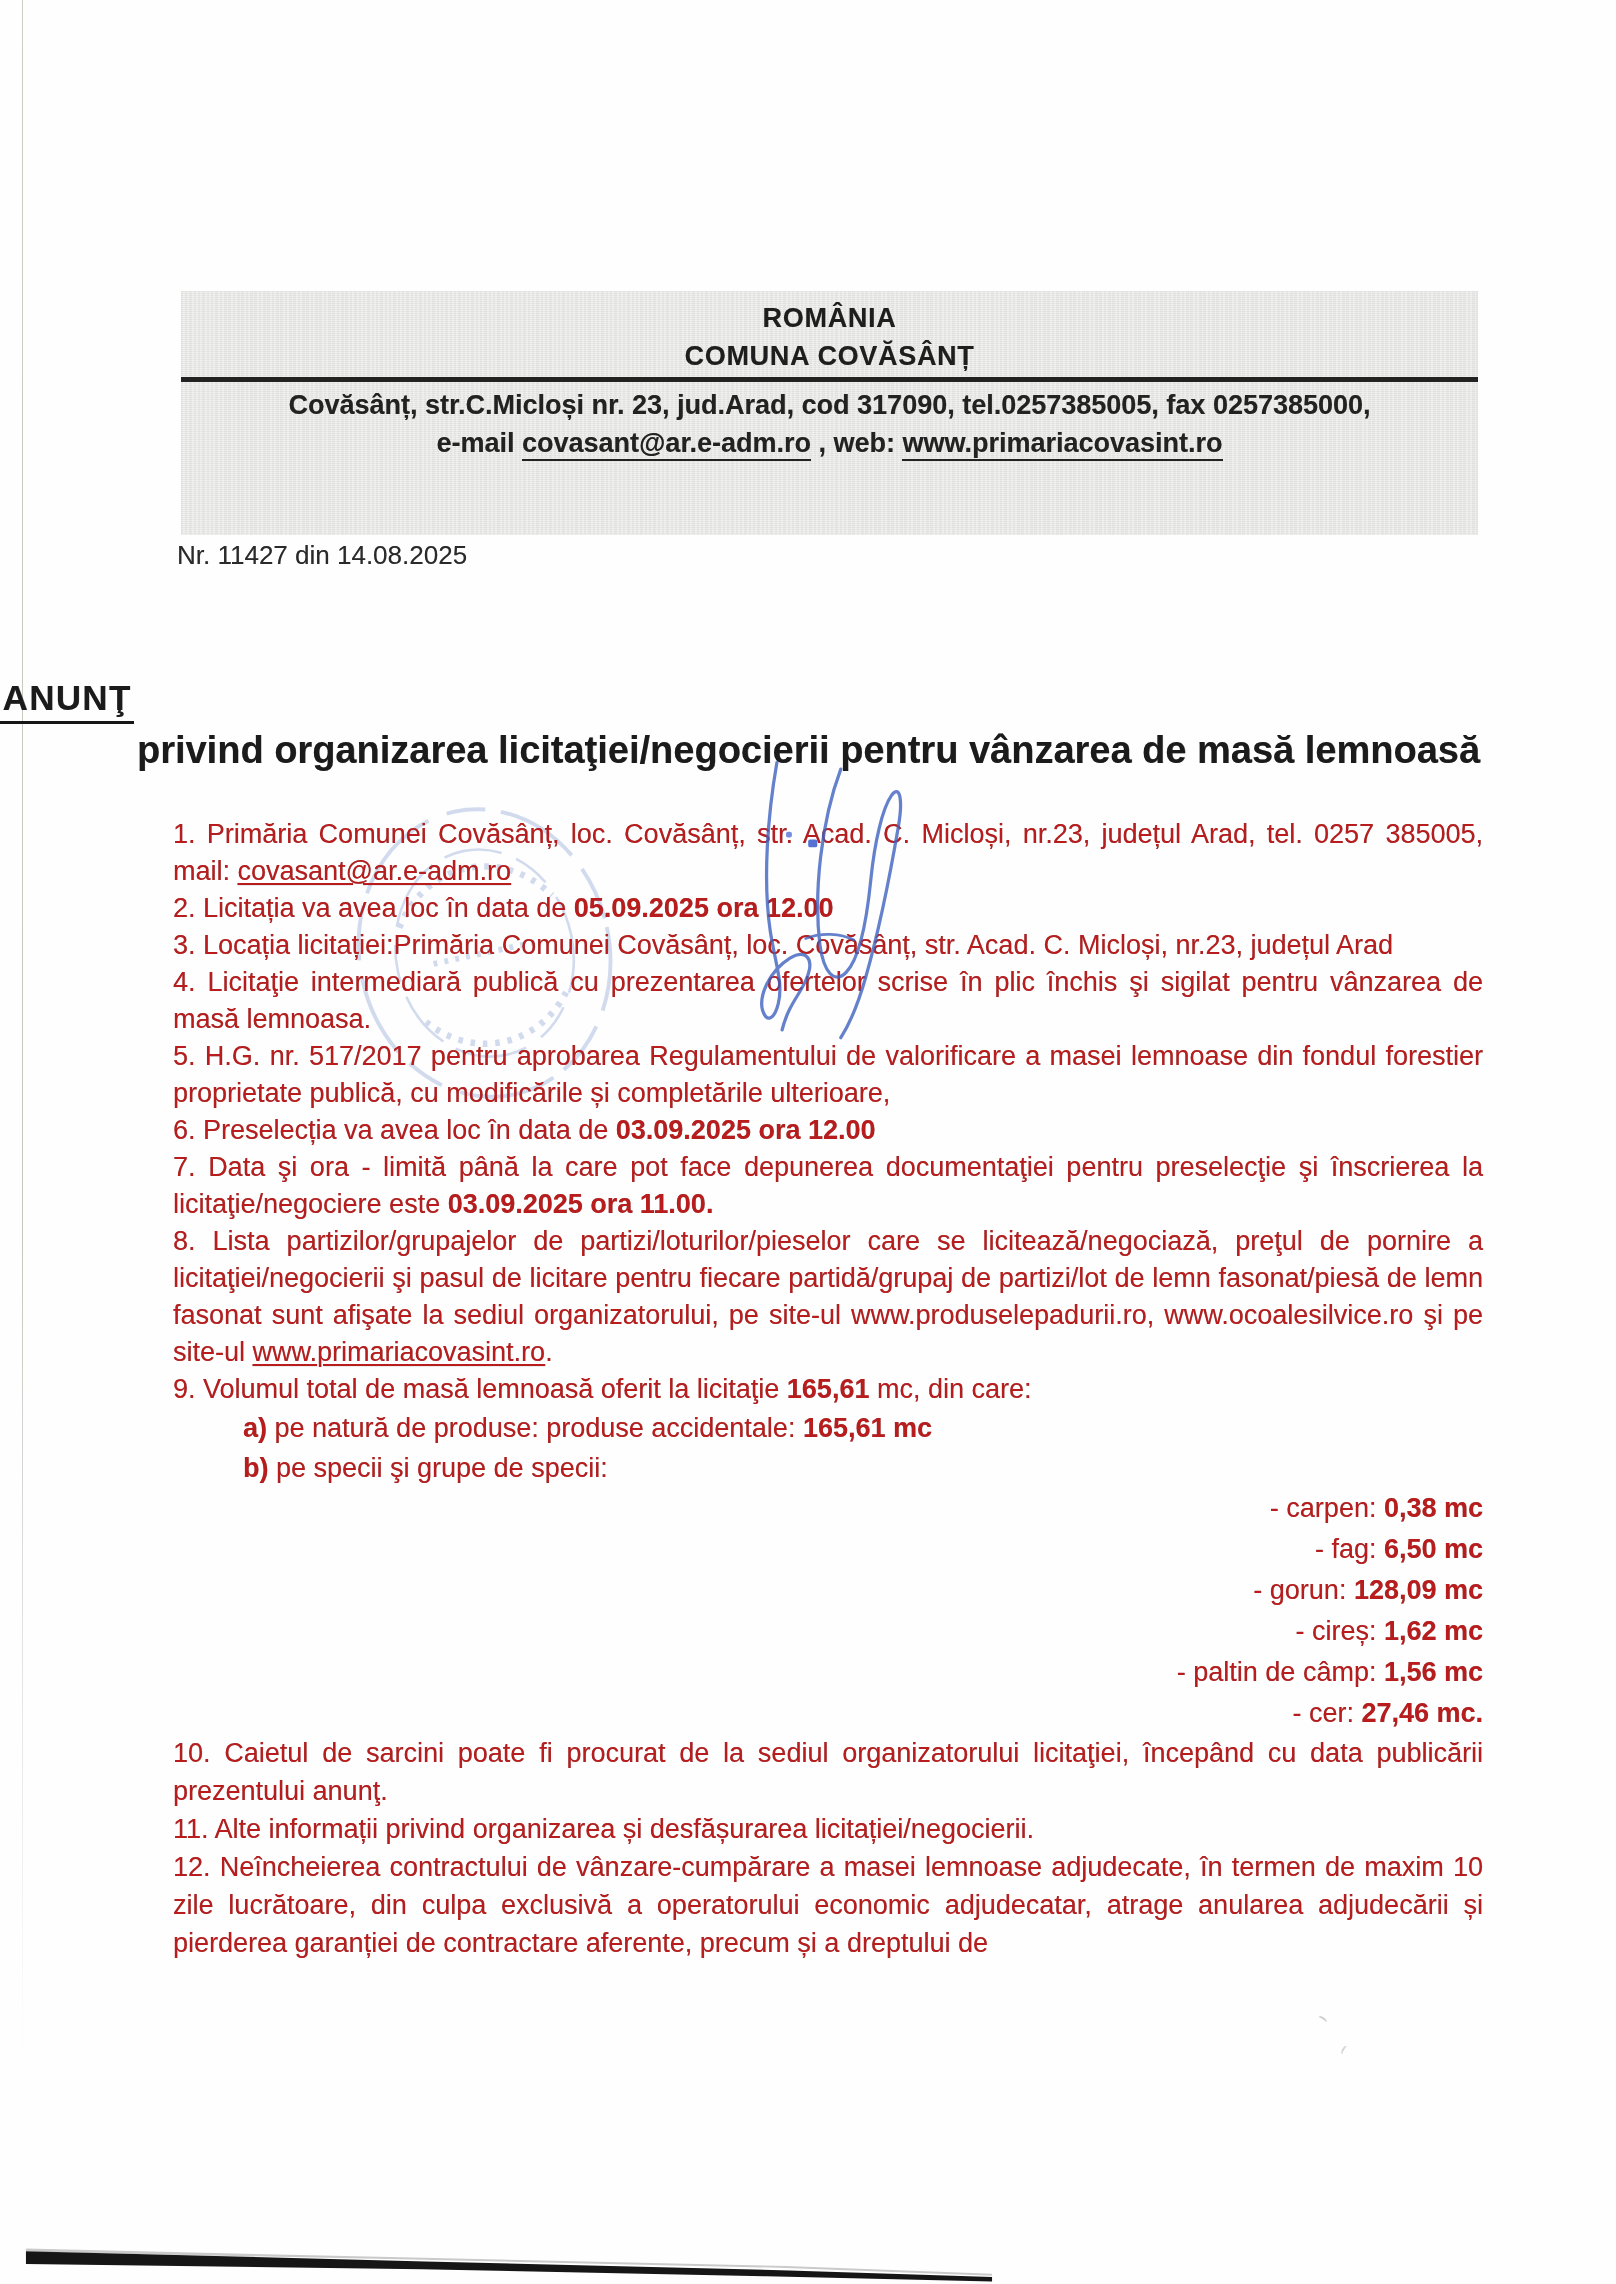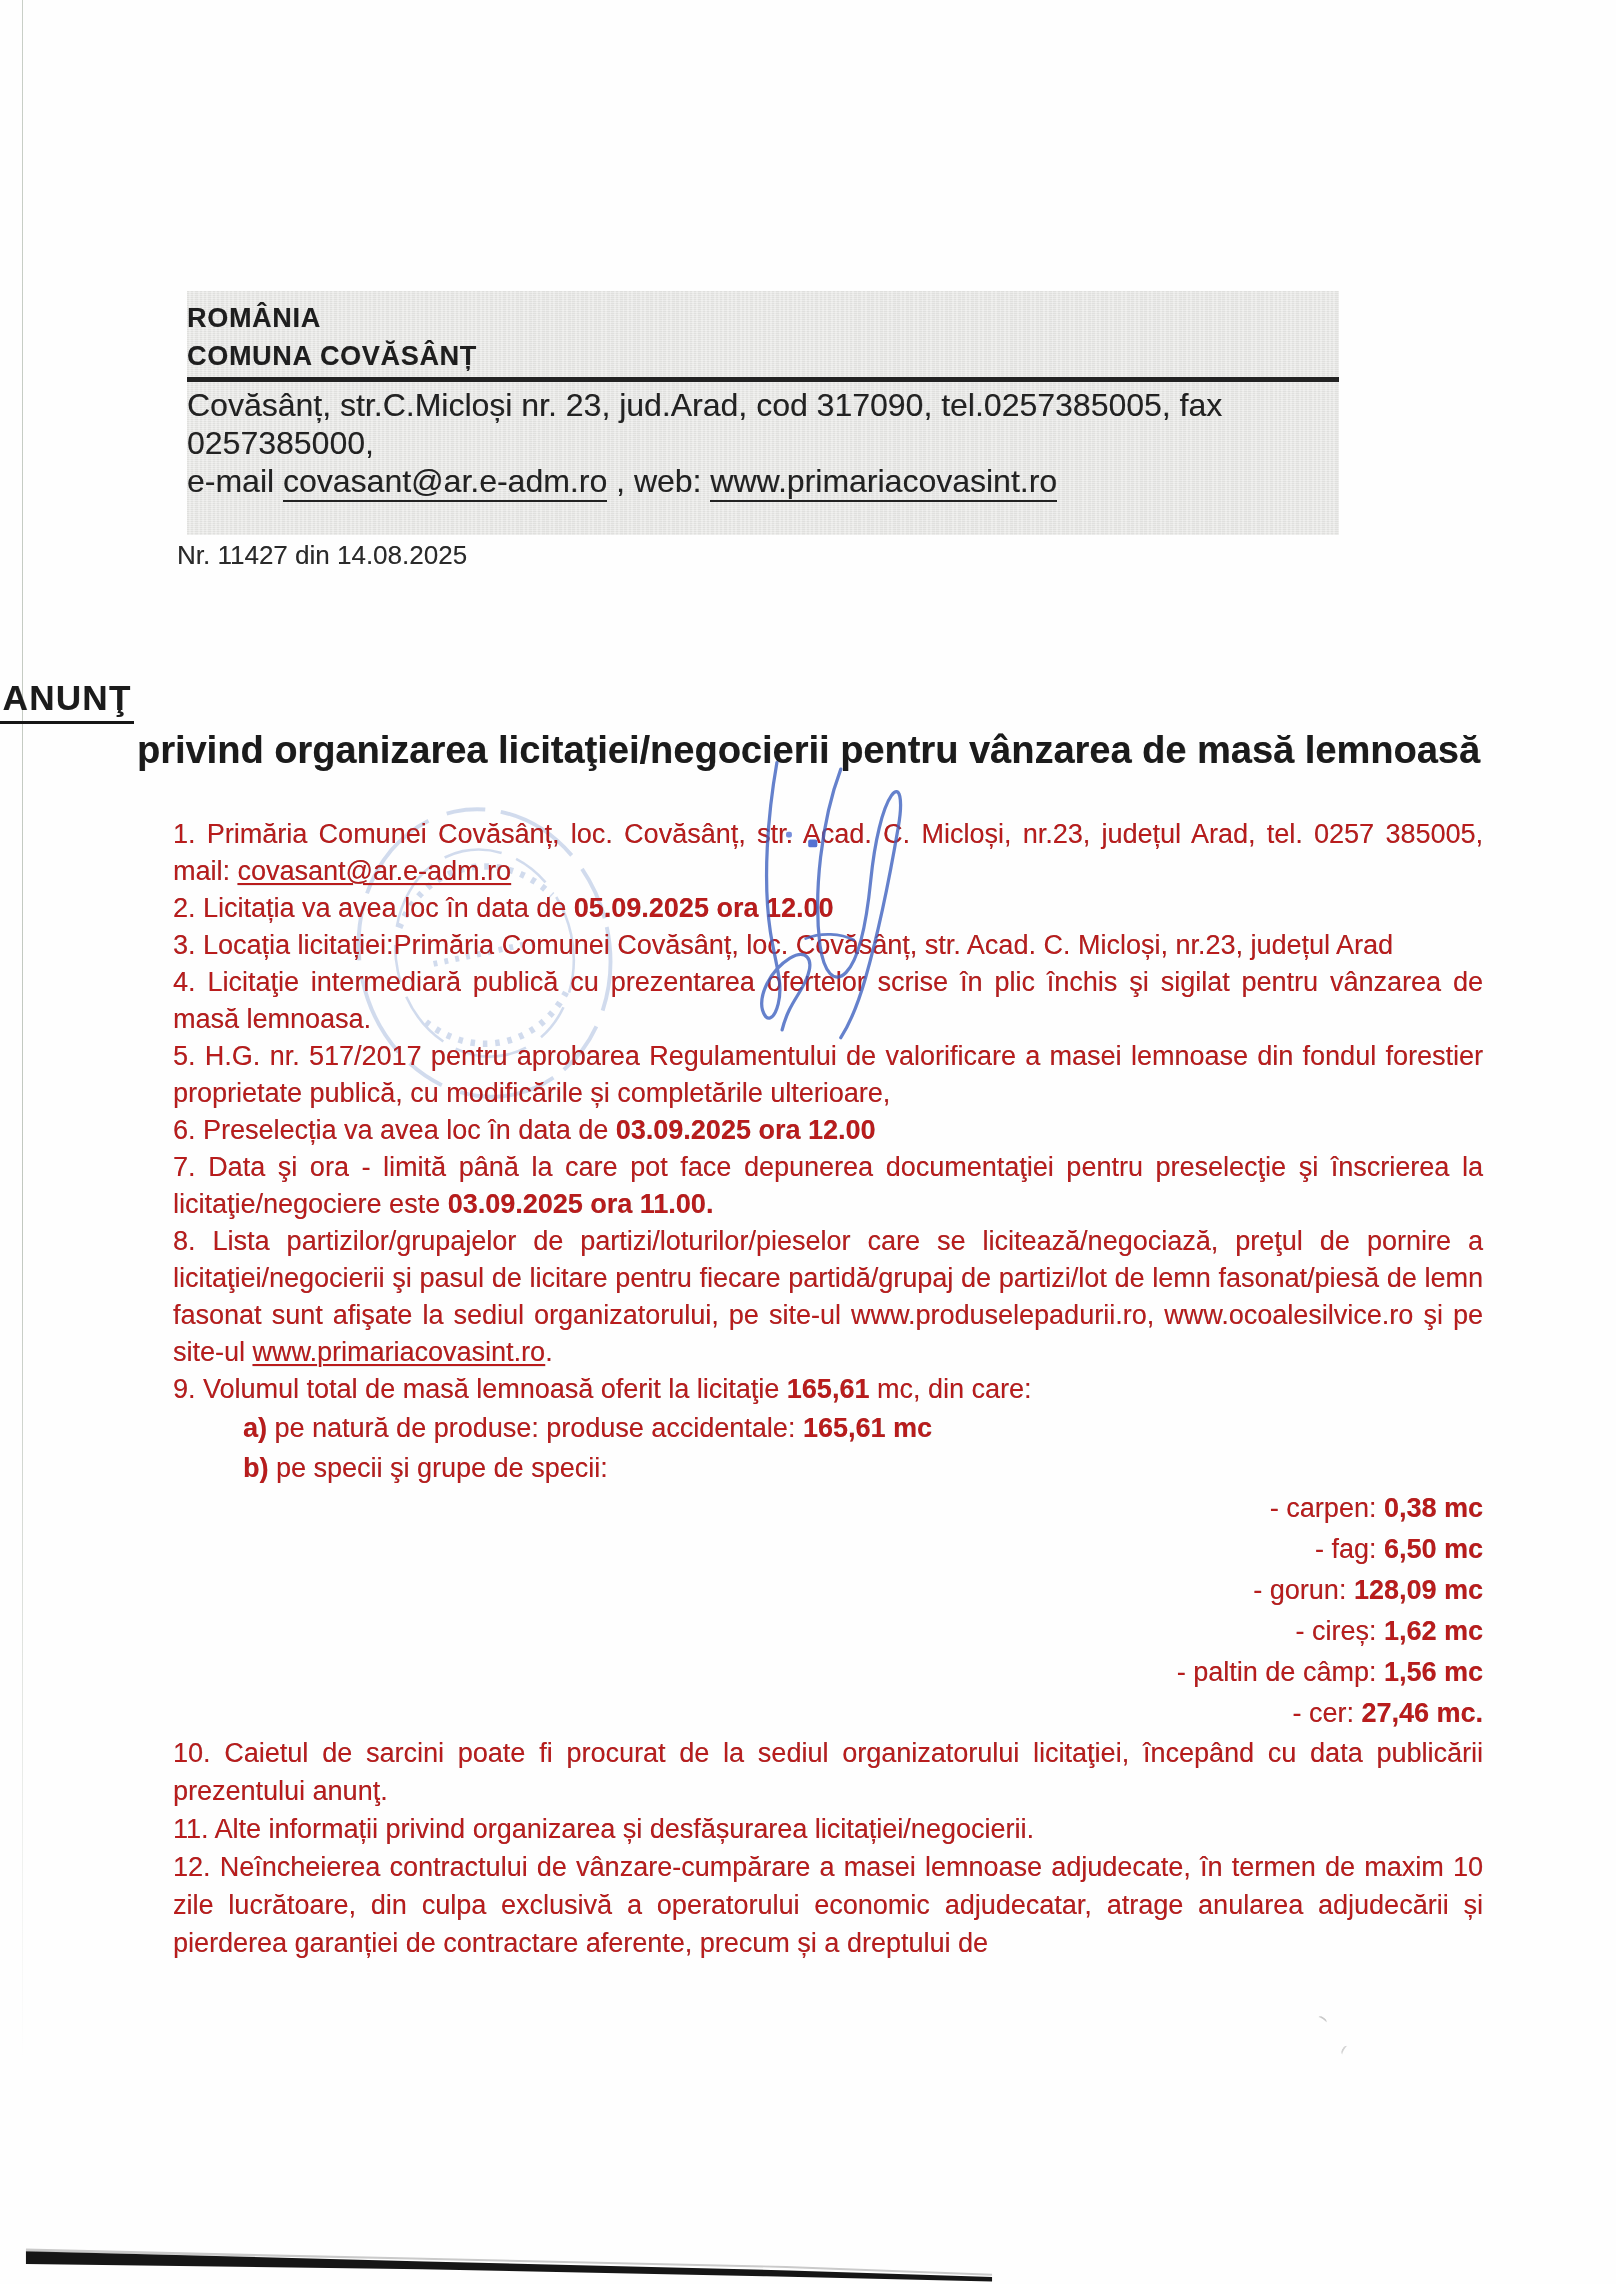--- a/index.html
+++ b/index.html
@@ -19,45 +19,45 @@
   
   .edge-line {
     position: absolute;
     left: 22px; top: 0;
     width: 1.3px; height: 2060px;
     background: linear-gradient(#c9cfc7, #c2c8c0 60%, rgba(194,200,192,0));
   }
   
   .header-box {
     position: absolute;
-    left: 187px; top: 291px;
-    width: 1152px; height: 244px;
+    left: 181px; top: 291px;
+    width: 1297px; height: 244px;
     background-color: #e9e9e7;
     background-image:
       repeating-linear-gradient(0deg, rgba(255,255,255,0.35) 0 0.7px, rgba(0,0,0,0) 0.7px 2px),
       repeating-linear-gradient(90deg, rgba(175,175,172,0.16) 0 0.7px, rgba(0,0,0,0) 0.7px 1.3px);
     padding-top: 7.8px;
-    text-align: left;
+    text-align: center;
   }
   .h-line {
     font-size: 27px;
     font-weight: bold;
     line-height: 38px;
     letter-spacing: 0.7px;
     color: #1e1e1e;
     text-shadow: 0.3px 0.3px 0.5px rgba(35,35,35,0.45);
   }
   .h-rule {
     margin: 2px 0 3.9px 0;
     height: 5.2px;
     background: #222222;
   }
   .contact-line {
-    font-size: 32px;
-    font-weight: normal;
+    font-size: 27px;
+    font-weight: bold;
     line-height: 38px;
     color: #222222;
     text-shadow: 0.3px 0.3px 0.5px rgba(35,35,35,0.4);
   }
   .u-link { border-bottom: 2.6px solid #222; padding-bottom: 0.7px; }
   .reg-number {
     position: absolute;
     left: 177px; top: 540px;
     font-size: 26px;
     color: #2a2a2a;

